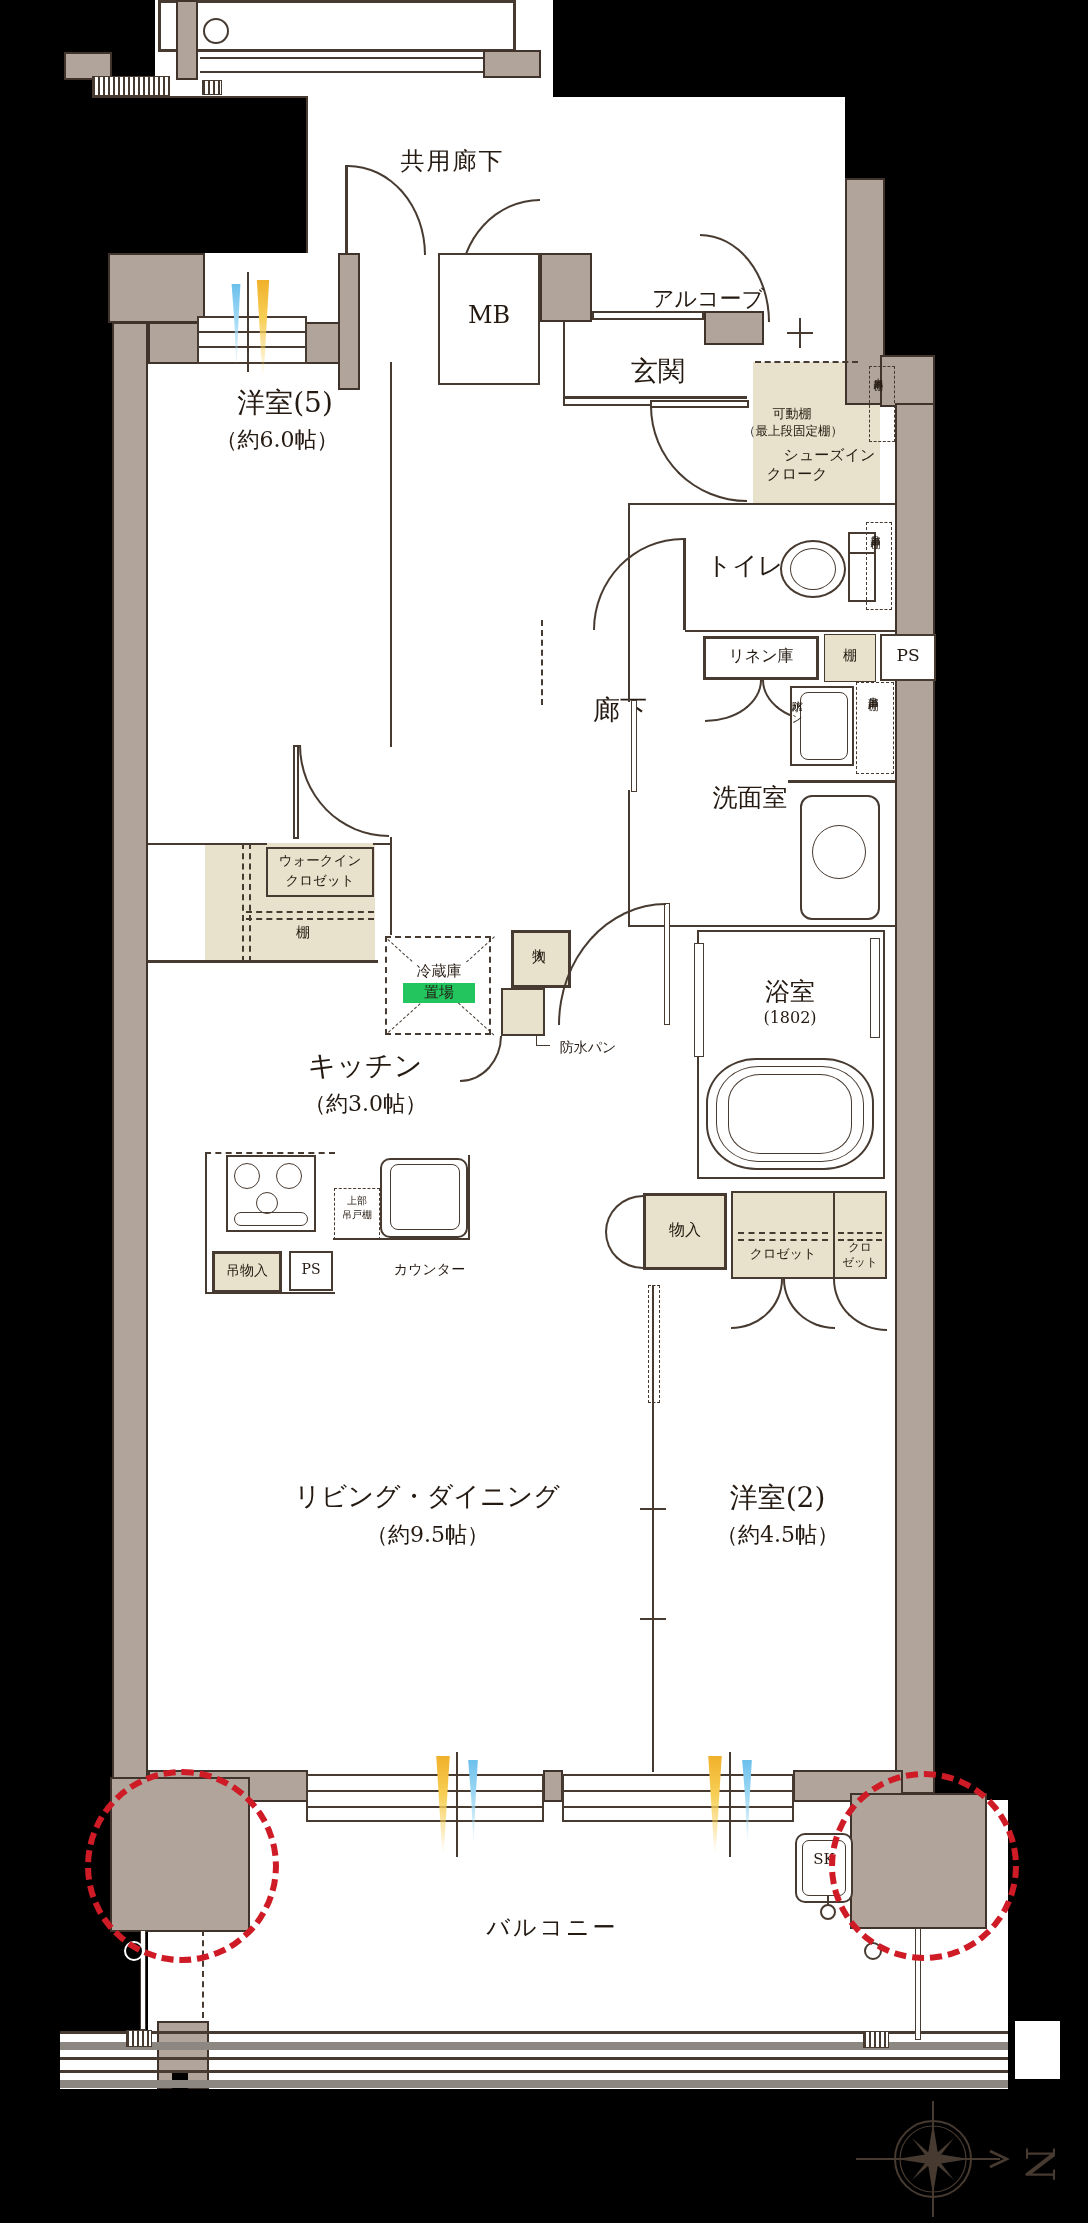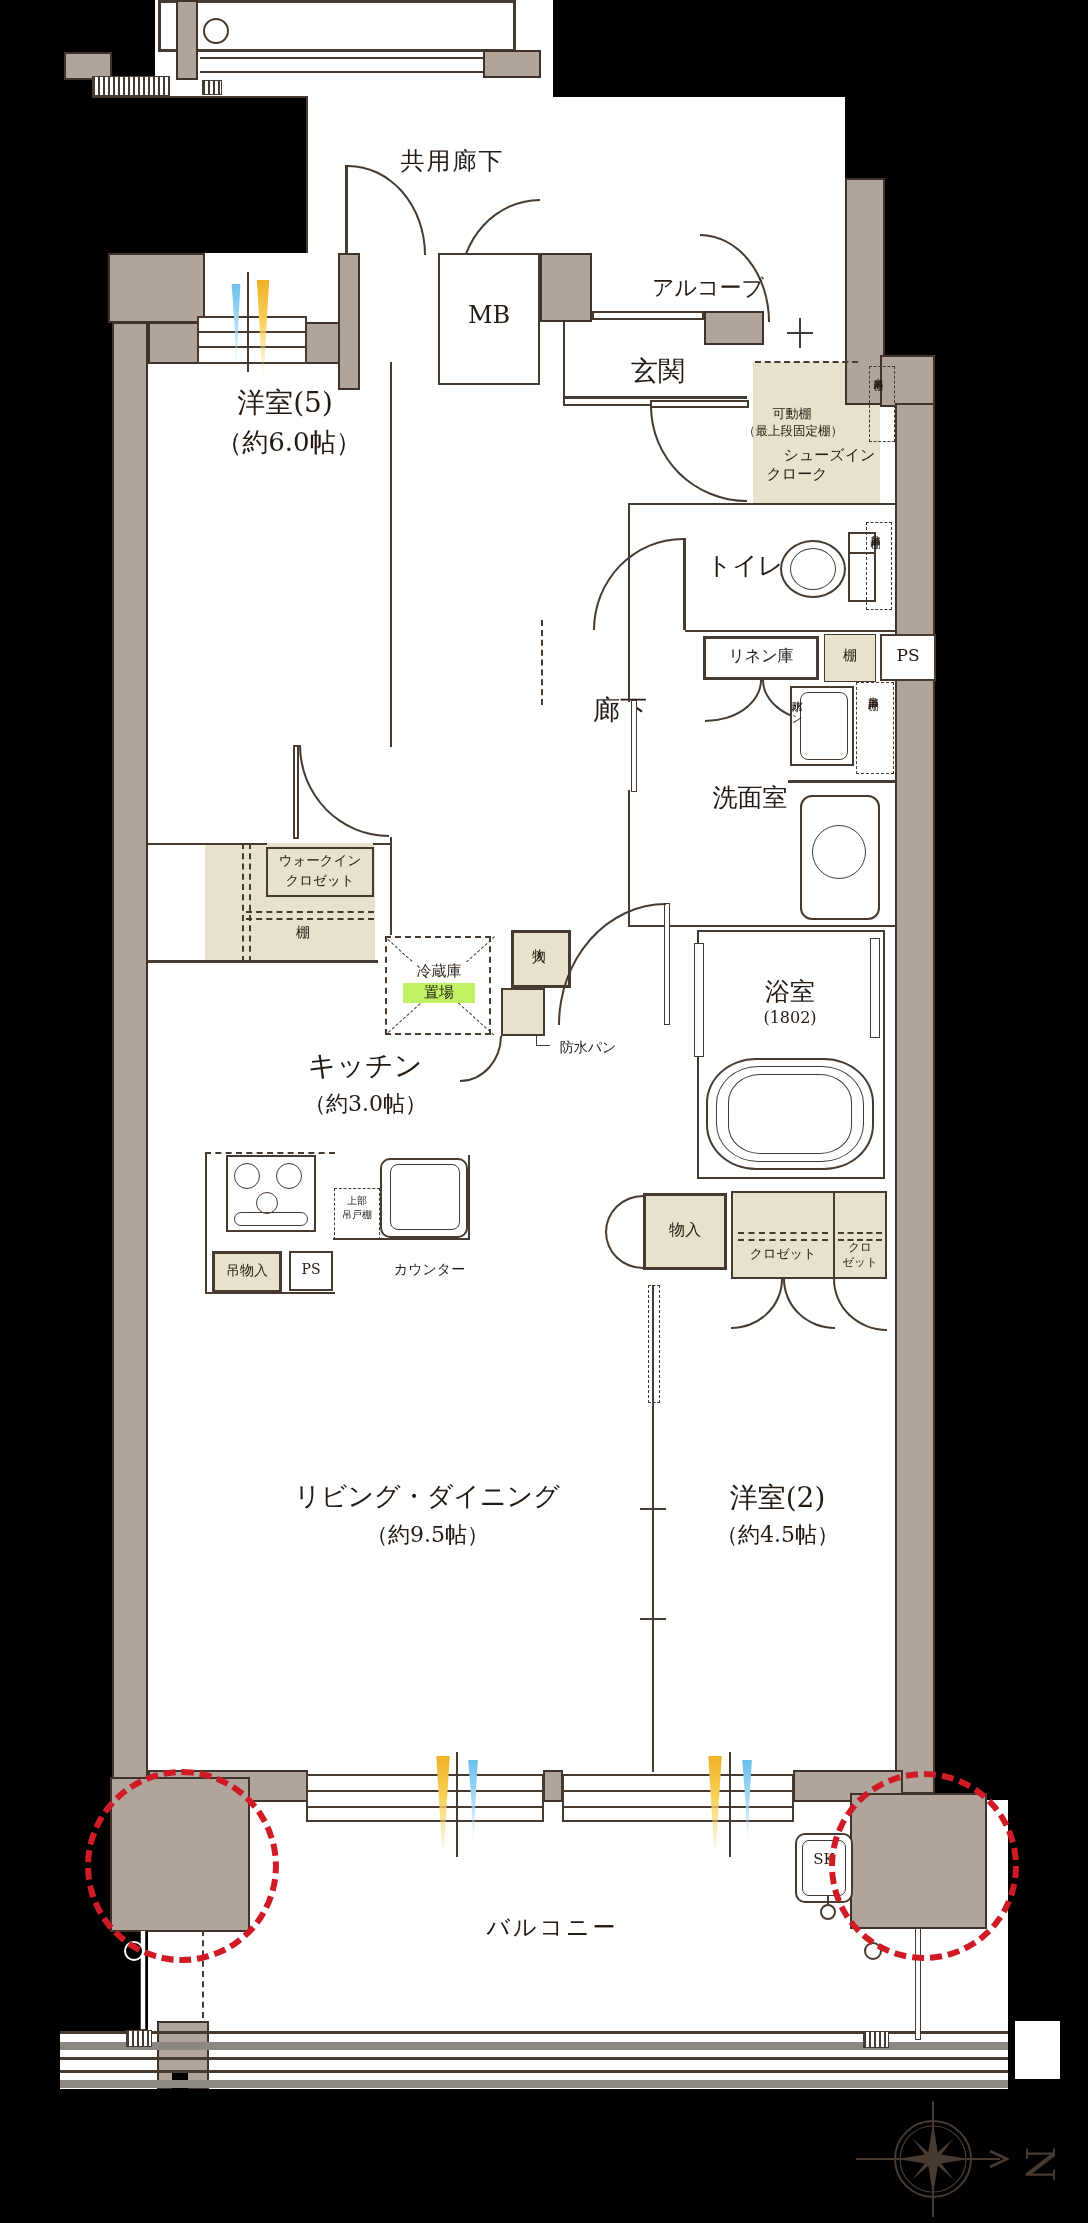--- a/index.html
+++ b/index.html
@@ -77,21 +77,21 @@
   <div class="a wall" style="left:110px;top:1777px;width:140px;height:155px"></div>
   <div class="a wall" style="left:850px;top:1793px;width:137px;height:136px"></div>
   <div class="a wall" style="left:157px;top:2021px;width:52px;height:68px"></div>
   <div class="a" style="left:172px;top:2072px;width:16px;height:17px;background:#000"></div>
 
   <div class="a box" style="left:438px;top:253px;width:102px;height:132px"></div>
   <div class="lbl" style="left:440px;top:300px;width:98px;font-size:24px">MB</div>
 
   <div class="a slab" style="left:592px;top:311px;width:112px;height:9px"></div>
   <div class="a atr" style="left:700px;top:234px;width:70px;height:88px"></div>
-  <div class="lbl" style="left:643px;top:274px;width:130px;font-size:22px">アルコーブ</div>
+  <div class="lbl" style="left:643px;top:285px;width:130px;font-size:22px">アルコーブ</div>
   <div class="lbl" style="left:395px;top:146px;width:115px;font-size:24px;letter-spacing:2px">共用廊下</div>
   <div class="a ln" style="left:563px;top:396px;width:184px;height:3px"></div>
   <div class="a ln" style="left:563px;top:404px;width:184px;height:2px"></div>
   <div class="a ln" style="left:563px;top:322px;width:2px;height:82px"></div>
   <div class="lbl" style="left:613px;top:353px;width:90px;font-size:27px">玄関</div>
   <div class="a slab" style="left:650px;top:400px;width:99px;height:8px"></div>
   <div class="a abl" style="left:650px;top:406px;width:97px;height:96px"></div>
   <div class="a dh" style="left:755px;top:361px;width:103px;height:2px"></div>
   <div class="a ln" style="left:799px;top:318px;width:2px;height:30px"></div>
   <div class="a ln" style="left:787px;top:332px;width:26px;height:2px"></div>
@@ -99,21 +99,21 @@
   <div class="lbl" style="left:718px;top:423px;width:150px;font-size:12.5px">（最上段固定棚）</div>
   <div class="lbl" style="left:772px;top:446px;width:115px;font-size:15px">シューズイン</div>
   <div class="lbl" style="left:752px;top:465px;width:90px;font-size:15px">クローク</div>
   <div class="a beige dash" style="left:869px;top:366px;width:26px;height:76px;border-width:1.5px"></div>
   <div class="lbl v" style="left:872px;top:370px;font-size:9.5px">上部吊戸棚</div>
 
   <div class="a box" style="left:197px;top:316px;width:110px;height:48px"></div>
   <div class="a ln" style="left:197px;top:331px;width:110px;height:2px"></div>
   <div class="a ln" style="left:197px;top:346px;width:110px;height:2px"></div>
   <div class="lbl" style="left:210px;top:385px;width:150px;font-size:28px">洋室(5)</div>
-  <div class="lbl" style="left:214px;top:426px;width:150px;font-size:26px">（約6.0帖）</div>
+  <div class="lbl" style="left:202px;top:426px;width:150px;font-size:22px">（約6.0帖）</div>
   <div class="a ln" style="left:390px;top:362px;width:2px;height:385px"></div>
   <div class="a ln" style="left:390px;top:837px;width:2px;height:10px"></div>
   <div class="a slab" style="left:293px;top:745px;width:6px;height:94px"></div>
   <div class="a abl" style="left:299px;top:745px;width:90px;height:92px"></div>
 
   <div class="a ln" style="left:628px;top:503px;width:267px;height:2px"></div>
   <div class="a ln" style="left:628px;top:503px;width:2px;height:129px"></div>
   <div class="a ln" style="left:685px;top:630px;width:210px;height:2px"></div>
   <div class="a ln" style="left:683px;top:538px;width:3px;height:92px"></div>
   <div class="a atl" style="left:593px;top:538px;width:90px;height:92px"></div>
@@ -169,21 +169,21 @@
   <div class="lbl" style="left:278px;top:923px;width:50px;font-size:14px">棚</div>
   <div class="a ln" style="left:148px;top:843px;width:119px;height:2px"></div>
   <div class="a ln" style="left:373px;top:843px;width:19px;height:2px"></div>
   <div class="a ln" style="left:148px;top:960px;width:230px;height:3px"></div>
   <div class="a ln" style="left:390px;top:845px;width:2px;height:90px"></div>
 
   <div class="a dash" style="left:385px;top:936px;width:106px;height:99px"></div>
   <div class="a" style="left:388px;top:939px;width:143px;height:0;border-top:1.5px dashed #473a30;transform:rotate(42deg);transform-origin:left top"></div>
   <div class="a" style="left:388px;top:1032px;width:143px;height:0;border-top:1.5px dashed #473a30;transform:rotate(-42deg);transform-origin:left top"></div>
   <div class="lbl" style="left:403px;top:962px;width:72px;font-size:15px;background:#fff">冷蔵庫</div>
-  <div class="lbl" style="left:403px;top:983px;width:72px;font-size:15px;background:#bef264">置場</div>
+  <div class="lbl" style="left:403px;top:983px;width:72px;font-size:15px;background:#22c55e">置場</div>
   <div class="a bbox" style="left:511px;top:930px;width:60px;height:58px;border-width:3px"></div>
   <div class="lbl v" style="left:530px;top:938px;font-size:13.5px">物入</div>
   <div class="a bbox" style="left:501px;top:988px;width:44px;height:48px"></div>
   <div class="a" style="left:536px;top:1034px;width:14px;height:12px;border-left:1.5px solid #473a30;border-bottom:1.5px solid #473a30"></div>
   <div class="lbl" style="left:546px;top:1038px;width:84px;font-size:14px">防水パン</div>
   <div class="a abr" style="left:460px;top:1036px;width:42px;height:46px"></div>
   <div class="a slab" style="left:664px;top:903px;width:6px;height:122px;border-width:1.5px"></div>
   <div class="a atl" style="left:558px;top:903px;width:108px;height:122px"></div>
   <div class="lbl" style="left:300px;top:1048px;width:130px;font-size:28px">キッチン</div>
   <div class="lbl" style="left:298px;top:1090px;width:135px;font-size:22px">（約3.0帖）</div>

